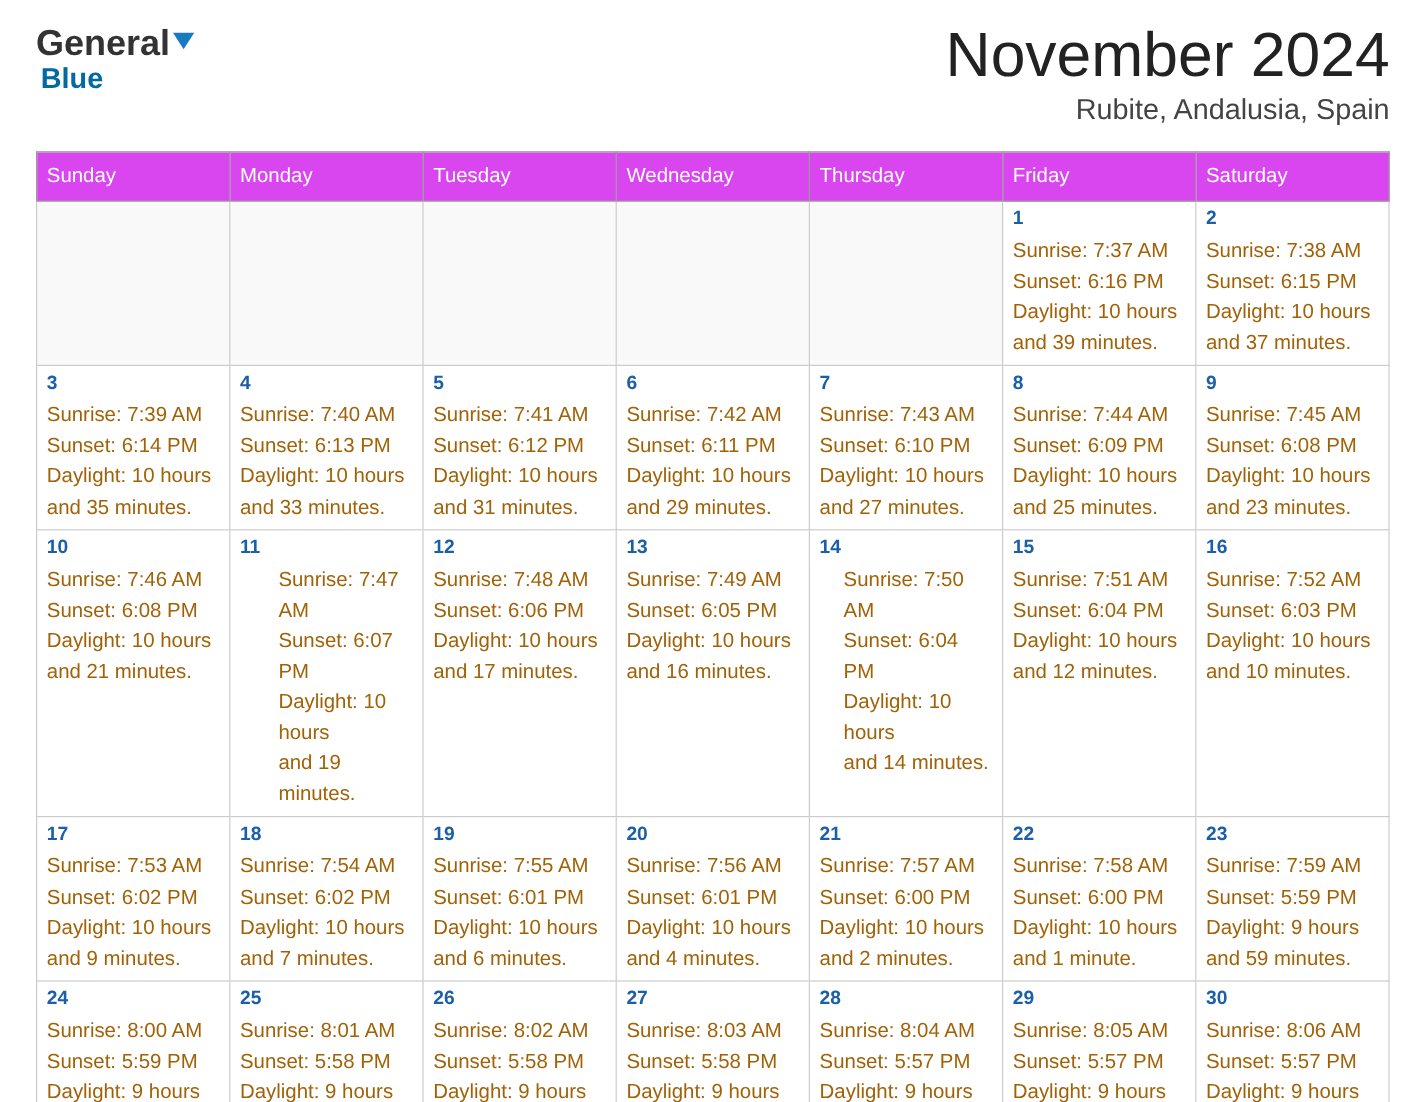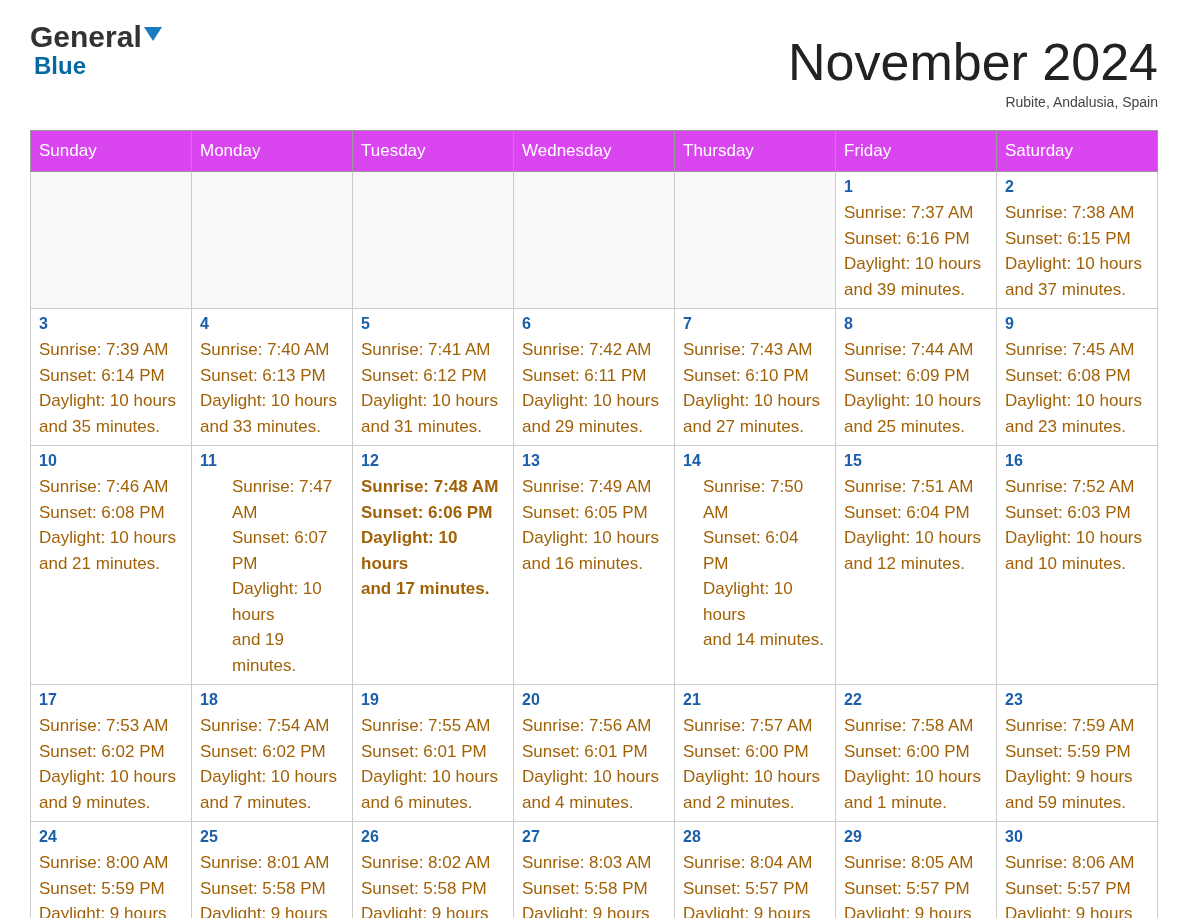--- a/index.html
+++ b/index.html
@@ -71,22 +71,22 @@
       <span style="font-size:30px;font-weight:bold;color:#333;">General</span>
       <svg width="18" height="18" viewBox="0 0 18 18" style="margin-left:2px;margin-bottom:2px;">
         <polygon points="0,0 18,0 9,14" fill="#1a7abf"></polygon>
       </svg>
     </div>
     <div>
       <span style="font-size:24px;font-weight:bold;color:#0369a1;margin-left:4px;">Blue</span>
     </div>
   </div>
   <div class="title-section">
-    <div style="font-size:52px;font-weight:normal;color:#222;line-height:1;margin-top:16px;">November 2024</div>
-    <div style="font-size:14px;color:#444;margin-top:6px;">Rubite, Andalusia, Spain</div>
+    <div style="font-size:52px;font-weight:normal;color:#222;line-height:1;">November 2024</div>
+    <div style="font-size:24px;color:#444;margin-top:6px;">Rubite, Andalusia, Spain</div>
   </div>
 </div>
 
 <table class="calendar">
   <thead>
     <tr>
     <th>Sunday</th>
         <th>Monday</th>
         <th>Tuesday</th>
         <th>Wednesday</th>
@@ -178,21 +178,21 @@
         </td>
         <td>
           <span class="day-number">11</span>
           <div class="day-info" style="white-space: pre-line; margin-left: 32px;">Sunrise: 7:47 AM
 Sunset: 6:07 PM
 Daylight: 10 hours
 and 19 minutes.</div>
         </td>
         <td>
           <span class="day-number">12</span>
-          <div class="day-info" style="white-space: pre-line; font-weight: bold;">Sunrise: 7:48 AM
+          <div class="day-info" style="white-space: pre-line;">Sunrise: 7:48 AM
 Sunset: 6:06 PM
 Daylight: 10 hours
 and 17 minutes.</div>
         </td>
         <td>
           <span class="day-number">13</span>
           <div class="day-info" style="white-space: pre-line;">Sunrise: 7:49 AM
 Sunset: 6:05 PM
 Daylight: 10 hours
 and 16 minutes.</div>

